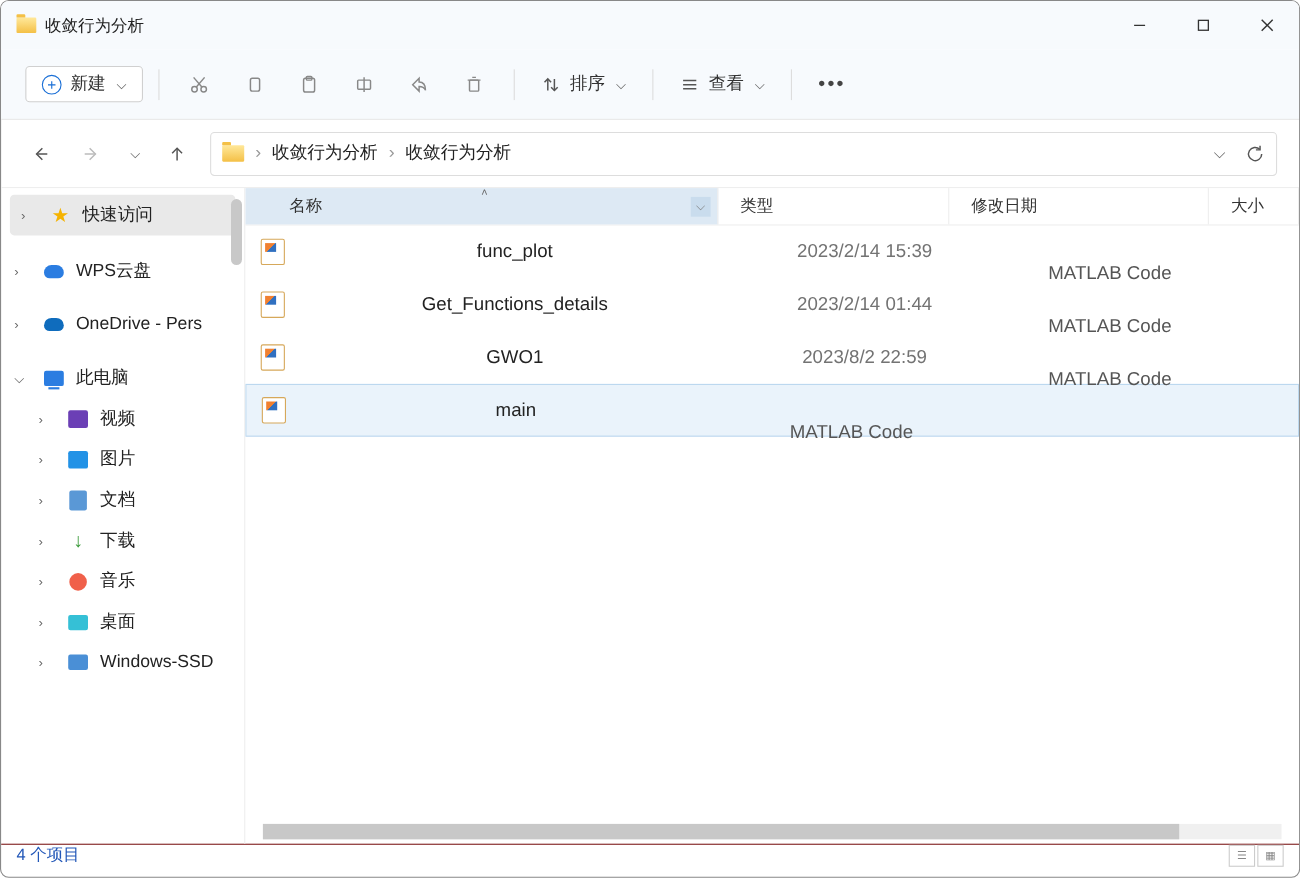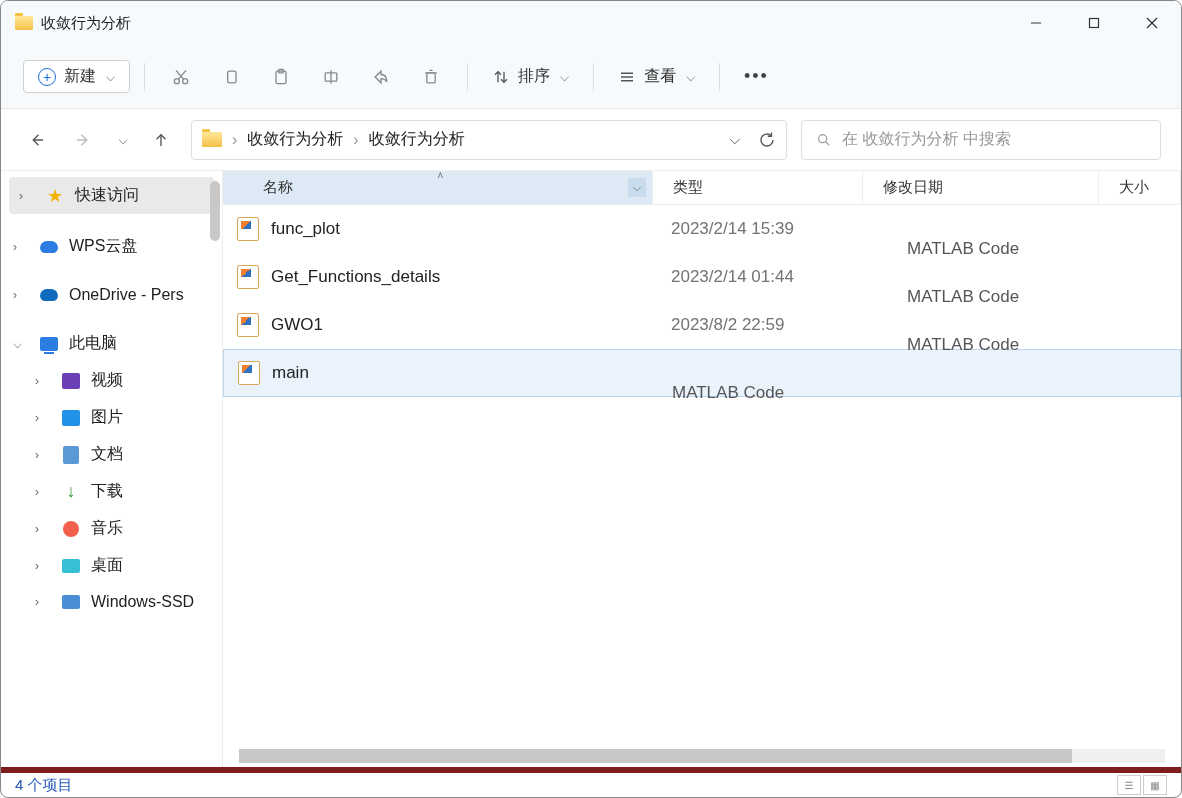--- a/index.html
+++ b/index.html
@@ -61,32 +61,32 @@
 .colheader { display:flex; height:34px; border-bottom:1px solid #eee; font-size:15px; color:#333; }
 .colheader .col { display:flex; align-items:center; padding-left:20px; border-right:1px solid #eee; }
 .col.name { width:430px; background:#dde9f4; position:relative; }
 .col.name .sort { position:absolute; left:50%; top:-1px; font-size:10px; color:#666; }
 .col.date { width:236px; }
 .col.type { width:210px; }
 .col.size { flex:1; }
 .col .dd { margin-left:auto; margin-right:6px; color:#777; font-size:11px; background:#c9dced; padding:3px 5px; }
 
 .filelist { flex:1; }
-.filerow { display:flex; align-items:center; height:48px; font-size:17px; color:#222; padding-left:14px; }
+.filerow { display:flex; align-items:center; height:48px; font-size:17px; color:#222; padding-left:14px;text-align:center; }
 .filerow.selected { background:#eaf3fb; border:1px solid #bcd8ef; }
 .filerow .ficon { width:22px; height:24px; background:#fff; border:1px solid #d6a85a; border-radius:2px; margin-right:12px; position:relative; }
 .filerow .ficon:before { content:""; position:absolute; top:3px; left:3px; width:10px; height:8px; background:linear-gradient(135deg,#f08030 50%,#3070c0 50%); }
 .filerow .fname { width:394px; }
 .filerow .fdate { width:236px; color:#737373; padding-left:6px; }
 .filerow .ftype { width:210px; color:#555; padding-left:6px;margin-top:39px; }
 
 .hscroll { position:absolute; bottom:4px; left:16px; right:16px; height:14px; background:#f0f0f0; }
 .hscroll .thumb { width:90%; height:100%; background:#c8c8c8; }
 
-.statusbar { height:30px; border-top:6px solid #7f1d1d; display:flex; align-items:center; padding:0 14px; font-size:15px; color:#2257b8; }
+.statusbar { height:30px; border-top:1px solid #7f1d1d; display:flex; padding:0 14px; font-size:15px; color:#2257b8; }
 .statusbar .viewbtns { margin-left:auto; display:flex; gap:2px; }
 .statusbar .vbtn { width:24px; height:20px; border:1px solid #ccc; display:flex; align-items:center; justify-content:center; font-size:10px; color:#888;}
 </style>
 </head>
 <body>
 
 <div class="titlebar">
   <div class="folder-ico"></div>
   <div class="title">收敛行为分析</div>
   <div class="winbtns">
@@ -209,27 +209,20 @@
       <span>收敛行为分析</span>
     </div>
     <div class="right">
       <span class="tchev" style="font-size:14px;">⌵</span>
       <svg width="18" height="18" viewBox="0 0 24 24" fill="none" stroke="#555" stroke-width="1.8">
           <path d="M20 12 A8 8 0 1 1 17.6 6.3"></path>
           <polyline points="18,2 18,7 13,7"></polyline>
         </svg>
     </div>
   </div>
-  <div class="searchbox">
-    <svg viewBox="0 0 24 24" fill="none" stroke="#999" stroke-width="1.8">
-        <circle cx="10" cy="10" r="6"></circle>
-        <line x1="15" y1="15" x2="20" y2="20"></line>
-      </svg>
-    <span>在 收敛行为分析 中搜索</span>
-  </div>
 </div>
 
 <div class="main">
   <div class="sidebar">
     <div class="sbitem selected">
       <span class="chev">›</span>
       <span class="ico star">★</span>
       <span>快速访问</span>
     </div>
     <div style="height:12px;"></div>

